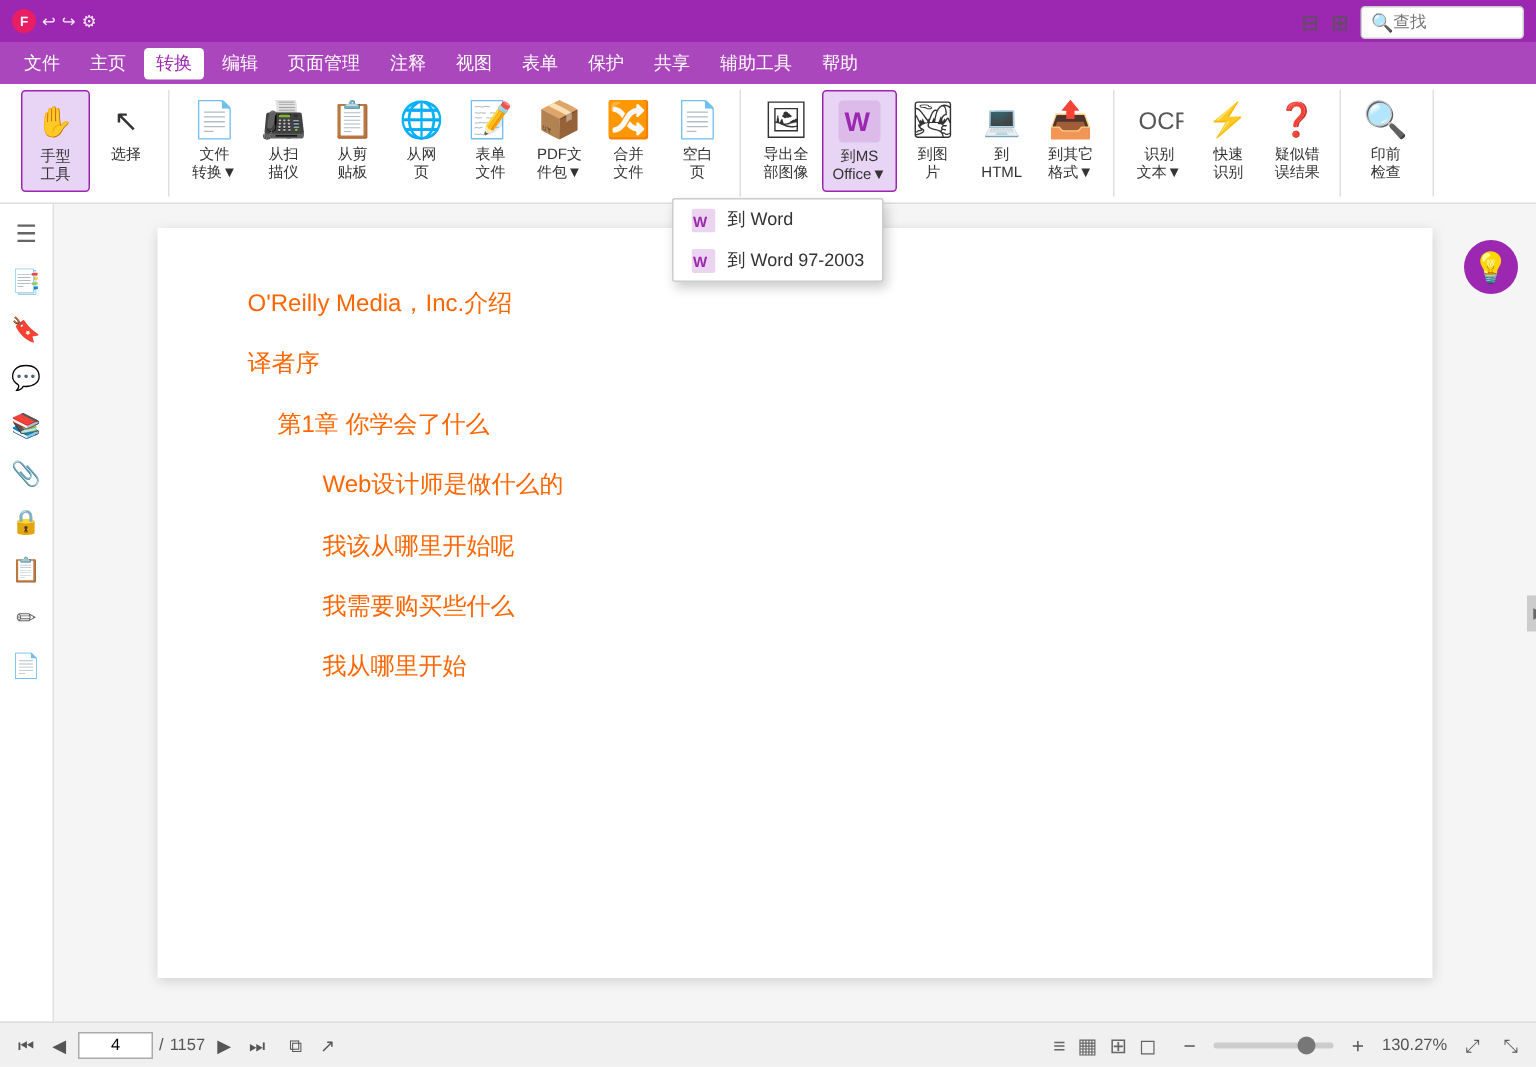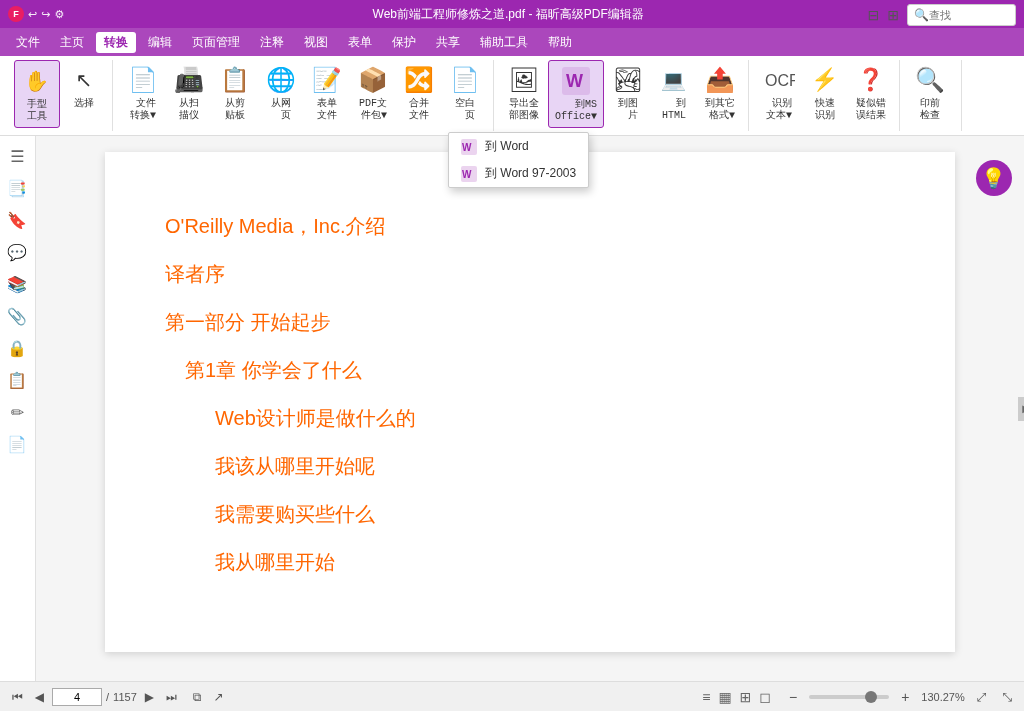--- a/index.html
+++ b/index.html
@@ -32,21 +32,21 @@
       padding: 0 8px;
       gap: 4px;
     }
     .menu-item {
       padding: 2px 8px;
       color: white;
       font-size: 12px;
       cursor: pointer;
       border-radius: 3px;
     }
-    .menu-item.active-tab { background: white; color: #9c27b0; font-weight: bold; }
+    .menu-item.active-tab { background: white; color: #9c27b0; font-weight: normal; }
 
     
     .ribbon {
       height: 80px;
       background: white;
       border-bottom: 1px solid #ddd;
       display: flex;
       align-items: stretch;
       padding: 4px 8px;
       gap: 2px;
@@ -72,21 +72,21 @@
       border-radius: 3px;
       min-width: 44px;
       height: 68px;
       font-size: 11px;
       color: #333;
       text-align: center;
       gap: 2px;
     }
     .ribbon-btn.active { background: #e8d5f5; border: 1px solid #9c27b0; }
     .ribbon-icon { width: 32px; height: 32px; display: flex; align-items: center; justify-content: center; font-size: 20px; }
-    .ribbon-label { font-size: 10px; color: #333; line-height: 1.2; text-align: right; white-space: nowrap; font-family: Liberation Mono, monospace; }
+    .ribbon-label { font-size: 10px; color: #333; line-height: 1.2; text-align: center; white-space: nowrap; }
 
     
     .ms-office-dropdown {
       position: absolute;
       top: 76px;
       left: 448px;
       background: white;
       border: 1px solid #ccc;
       box-shadow: 2px 4px 8px rgba(0,0,0,0.2);
       z-index: 100;
@@ -144,25 +144,24 @@
     .page-area {
       margin: 16px auto;
       width: 850px;
       background: white;
       min-height: 500px;
       box-shadow: 0 2px 8px rgba(0,0,0,0.15);
       padding: 40px 60px;
       position: relative;
     }
     .content-line {
-      font-size: 20px;
+      font-size: 16px;
       color: #ff6600;
       margin-bottom: 18px;
       line-height: 1.4;
-      margin-top: 20px;
     }
     .content-line.indent1 { padding-left: 20px; }
     .content-line.indent2 { padding-left: 50px; }
 
     
     .collapse-arrow {
       position: absolute;
       right: -10px;
       top: 50%;
       transform: translateY(-50%);
@@ -273,21 +272,20 @@
 </head>
 <body>
 
 <div class="title-bar">
   <div class="title-bar-left">
     <div class="app-icon">F</div>
     <span class="quick-access-btn">↩</span>
     <span class="quick-access-btn">↪</span>
     <span class="quick-access-btn">⚙</span>
   </div>
-  <div class="title-bar-center">Web前端工程师修炼之道.pdf - 福昕高级PDF编辑器</div>
   <div class="title-bar-right">
     <div class="title-btn">—</div>
     <div class="title-btn">□</div>
     <div class="title-btn">✕</div>
   </div>
 </div>
 
 <div class="menu-bar">
   <div class="menu-item">文件</div>
   <div class="menu-item">主页</div>
@@ -457,21 +455,20 @@
   <div class="sidebar-icon">📋</div>
   <div class="sidebar-icon">✏</div>
   <div class="sidebar-icon">📄</div>
 </div>
 
 <div class="main-area">
   <div class="collapse-arrow">▶</div>
   <div class="page-area">
     <div class="content-line">O'Reilly Media，Inc.介绍</div>
     <div class="content-line">译者序</div>
-    <div class="content-line">第一部分 开始起步</div>
     <div class="content-line indent1">第1章 你学会了什么</div>
     <div class="content-line indent2">Web设计师是做什么的</div>
     <div class="content-line indent2">我该从哪里开始呢</div>
     <div class="content-line indent2">我需要购买些什么</div>
     <div class="content-line indent2">我从哪里开始</div>
 
     <div class="right-hint" style="position:fixed; right:12px; top:160px;">💡</div>
   </div>
 </div>
 

